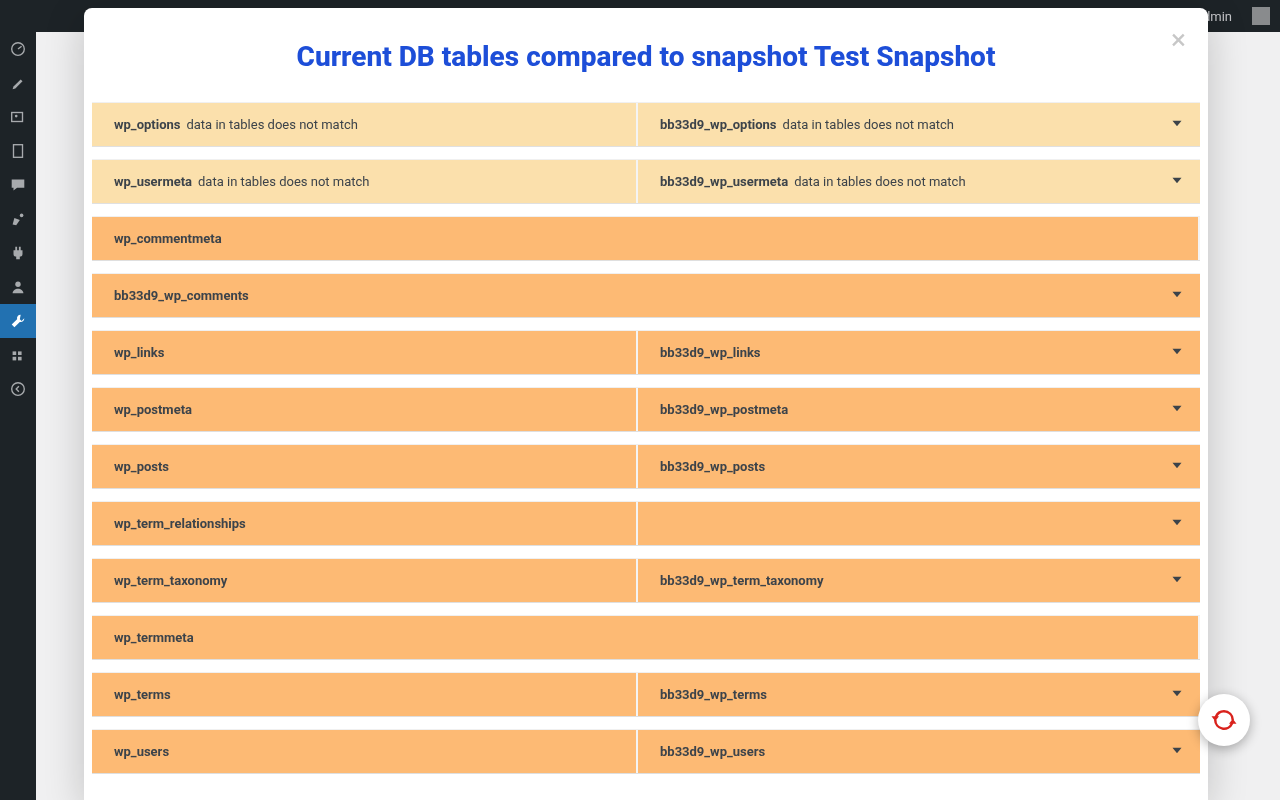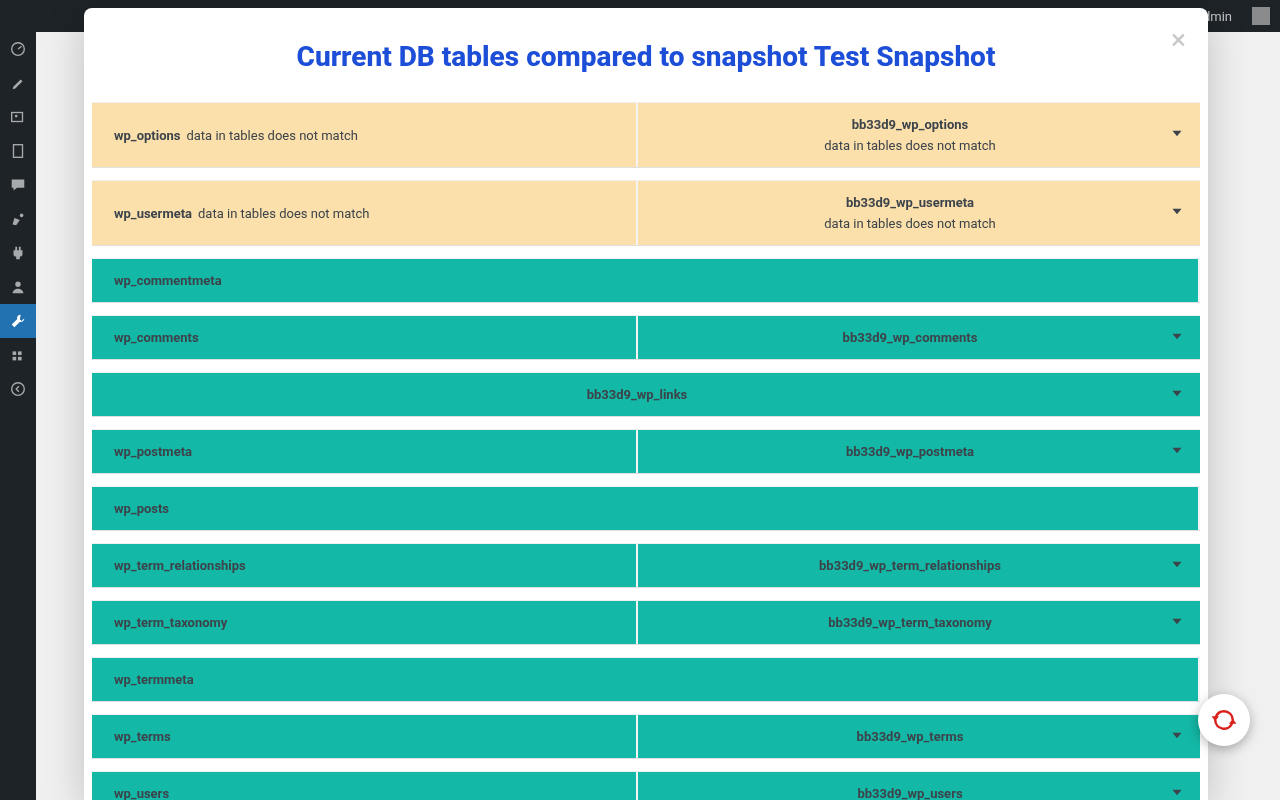--- a/index.html
+++ b/index.html
@@ -82,34 +82,34 @@
   padding: 0 8px;
   overflow-y: auto;
 }
 .row {
   display: flex;
   margin-bottom: 12px;
   border-top: 1px solid rgba(0,0,0,0.06);
   border-bottom: 1px solid rgba(0,0,0,0.12);
 }
 .row.warn .cell { background: #fbe0ac; }
-.row.ok .cell { background: #14b8a6; }
+.row.ok .cell { background: #fdba74; }
 .cell {
   flex: 1;
   padding: 14px 22px;
   font-size: 13px;
   color: #3c434a;
   display: flex;
   align-items: center;
   gap: 6px;
 }
 .cell.left { border-right: 2px solid #f4f4f4; }
 .cell .bold { font-weight: 700; }
 .cell .msg { font-weight: 400; text-align: center; }
-.cell.right { position: relative; padding-right: 40px; flex-direction: column; }
+.cell.right { position: relative; padding-right: 40px; }
 .chev {
   position: absolute;
   right: 14px; top: 50%;
   transform: translateY(-50%);
   color: #3c434a;
   cursor: pointer;
 }
 .chev svg { width: 18px; height: 18px; fill: currentColor; }
 .fab {
   position: absolute;
@@ -238,31 +238,31 @@
               <path d="M5 7l5 6 5-6z" fill="currentColor"></path>
             </svg></span>
         </div>
       </div>
       <div class="row ok">
         <div class="cell left">
           <span class="bold">wp_commentmeta</span>
         </div>
       </div>
       <div class="row ok">
-        <div class="cell left">
-          <span class="bold">wp_comments</span>
-        </div>
         <div class="cell right">
           <span class="bold">bb33d9_wp_comments</span>
           <span class="chev"><svg viewBox="0 0 20 20">
               <path d="M5 7l5 6 5-6z" fill="currentColor"></path>
             </svg></span>
         </div>
       </div>
       <div class="row ok">
+        <div class="cell left">
+          <span class="bold">wp_links</span>
+        </div>
         <div class="cell right">
           <span class="bold">bb33d9_wp_links</span>
           <span class="chev"><svg viewBox="0 0 20 20">
               <path d="M5 7l5 6 5-6z" fill="currentColor"></path>
             </svg></span>
         </div>
       </div>
       <div class="row ok">
         <div class="cell left">
           <span class="bold">wp_postmeta</span>
@@ -271,27 +271,32 @@
           <span class="bold">bb33d9_wp_postmeta</span>
           <span class="chev"><svg viewBox="0 0 20 20">
               <path d="M5 7l5 6 5-6z" fill="currentColor"></path>
             </svg></span>
         </div>
       </div>
       <div class="row ok">
         <div class="cell left">
           <span class="bold">wp_posts</span>
         </div>
+        <div class="cell right">
+          <span class="bold">bb33d9_wp_posts</span>
+          <span class="chev"><svg viewBox="0 0 20 20">
+              <path d="M5 7l5 6 5-6z" fill="currentColor"></path>
+            </svg></span>
+        </div>
       </div>
       <div class="row ok">
         <div class="cell left">
           <span class="bold">wp_term_relationships</span>
         </div>
         <div class="cell right">
-          <span class="bold">bb33d9_wp_term_relationships</span>
           <span class="chev"><svg viewBox="0 0 20 20">
               <path d="M5 7l5 6 5-6z" fill="currentColor"></path>
             </svg></span>
         </div>
       </div>
       <div class="row ok">
         <div class="cell left">
           <span class="bold">wp_term_taxonomy</span>
         </div>
         <div class="cell right">

